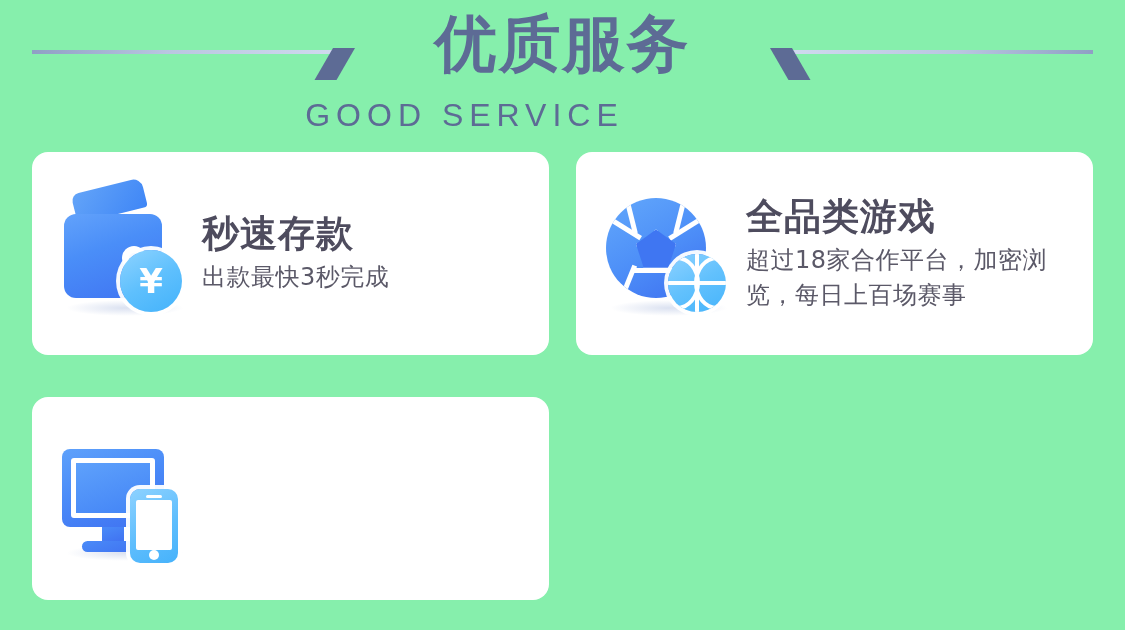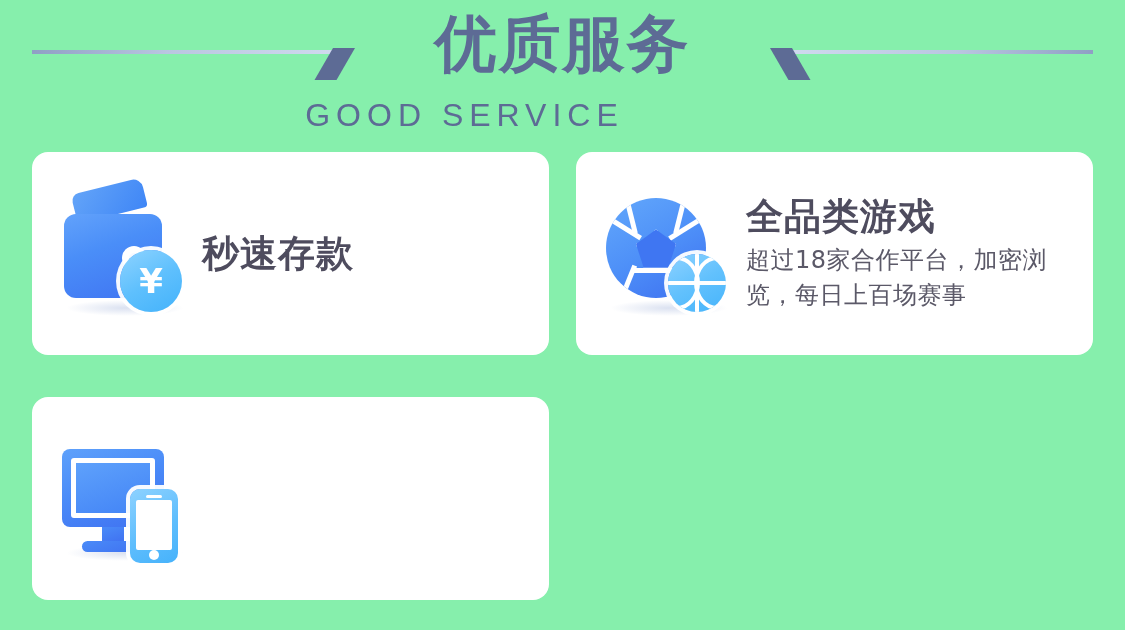--- a/index.html
+++ b/index.html
@@ -269,20 +269,21 @@
         <div class="shadow-blob"></div>
         <div class="wallet-flap"></div>
         <div class="wallet-body"></div>
         <div class="wallet-btn"></div>
         <div class="coin">
           <span>¥</span>
         </div>
       </div>
       <div class="card-text">
         <div class="card-title">秒速存款</div>
+        <div class="card-desc">出款最快3秒完成</div>
       </div>
     </div>
 
     <div class="card">
       <div class="icon-wrap">
         <div class="shadow-blob"></div>
         <div class="soccer">
           <div class="seam s1"></div>
           <div class="seam s2"></div>
           <div class="seam s3"></div>

